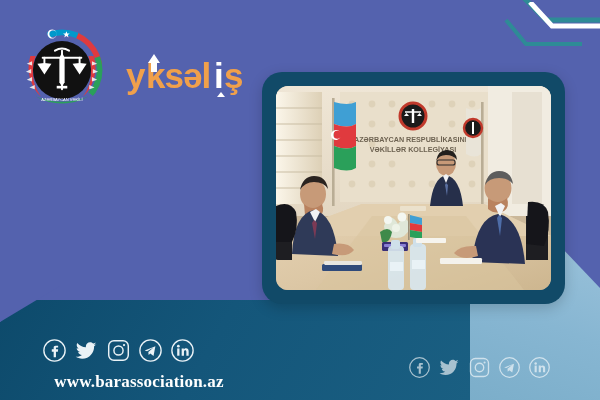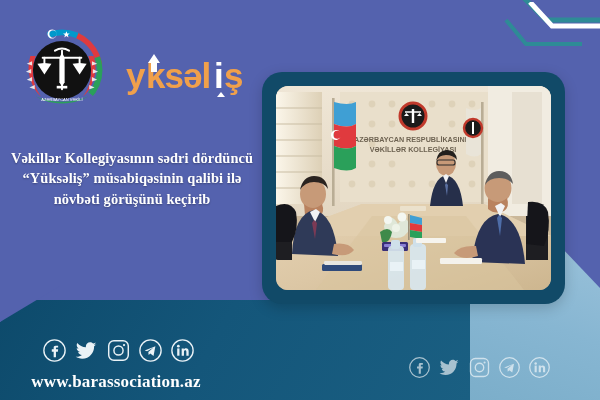--- a/index.html
+++ b/index.html
@@ -77,21 +77,21 @@
 
   
   .social-row { position:absolute; display:flex; gap:7px; align-items:center; }
   .social-row.left  { left:42px; top:338px; }
   .social-row.right { left:408px; top:356px; }
   .social-icon { width:25px; height:25px; display:block; }
   .social-row.right .social-icon { width:23px; height:23px; opacity:.62; }
 
   
   .url {
-    position:absolute; left:1px; top:372px;
+    position:absolute; left:24px; top:372px;
     width:230px;
     text-align:center;
     color:#ffffff;
     font-family:"Liberation Serif", serif;
     font-weight:bold;
     font-size:17px;
     letter-spacing:.2px;
   }
 
   
@@ -200,21 +200,20 @@
       <text x="88" y="36" font-family="Liberation Sans, sans-serif" font-size="35" font-weight="bold" fill="#ffffff" letter-spacing="-1">i</text>
       <text x="98" y="36" font-family="Liberation Sans, sans-serif" font-size="35" font-weight="bold" fill="#f0a04b" letter-spacing="-1">ş</text>
 
       <g fill="#ffffff">
         <path d="M28 2 l6 9 l-3 0 l0 9 l-6 0 l0 -9 l-3 0 Z"></path>
       </g>
       <path d="M95 40 l4 5 l-8 0 Z" fill="#ffffff"></path>
     </svg>
   </div>
 
-  <div class="headline">Vəkillər Kollegiyasının sədri dördüncü “Yüksəliş” müsabiqəsinin qalibi ilə növbəti görüşünü keçirib</div>
 
   <div class="photo-card">
     <div class="photo">
       <svg viewBox="0 0 275 204" preserveAspectRatio="xMidYMid slice">
         <defs>
           <linearGradient id="wallG" x1="0" y1="0" x2="0" y2="1">
             <stop offset="0" stop-color="#efe6d6"></stop>
               <stop offset="1" stop-color="#e3d7c2"></stop>
           </linearGradient>
           <linearGradient id="tableG" x1="0" y1="0" x2="1" y2="1">

